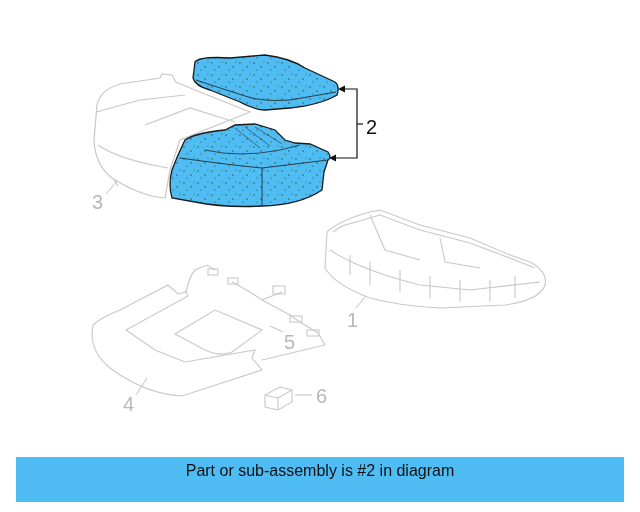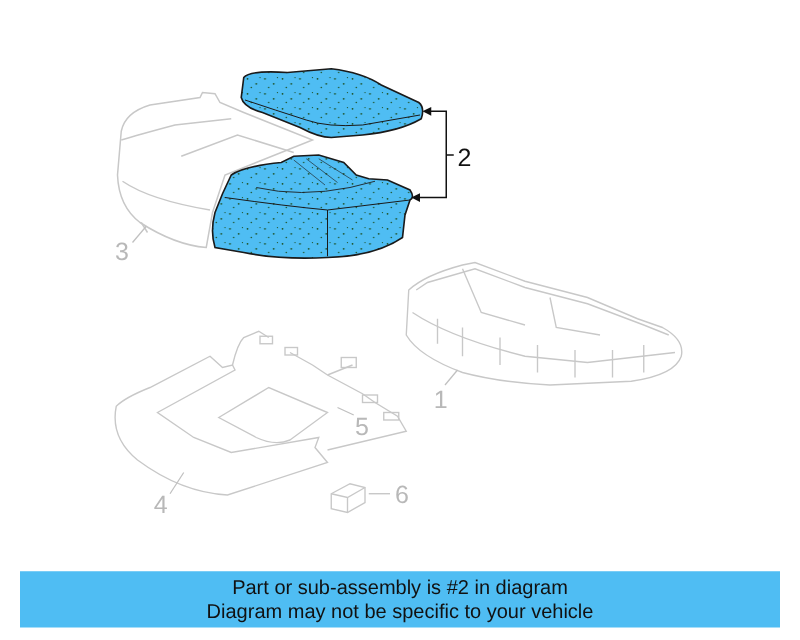--- a/index.html
+++ b/index.html
@@ -98,14 +98,13 @@
 
 <span class="callout faint" style="left:92px;top:192px;">3</span>
 <span class="callout dark" style="left:366px;top:117px;">2</span>
 <span class="callout faint" style="left:347px;top:310px;">1</span>
 <span class="callout faint" style="left:284px;top:332px;">5</span>
 <span class="callout faint" style="left:123px;top:394px;">4</span>
 <span class="callout faint" style="left:316px;top:386px;">6</span>
 
 <div id="banner">
   <div>Part or sub-assembly is #2 in diagram</div>
-  <div>Diagram may not be specific to your vehicle</div>
 </div>
 
 </body></html>

